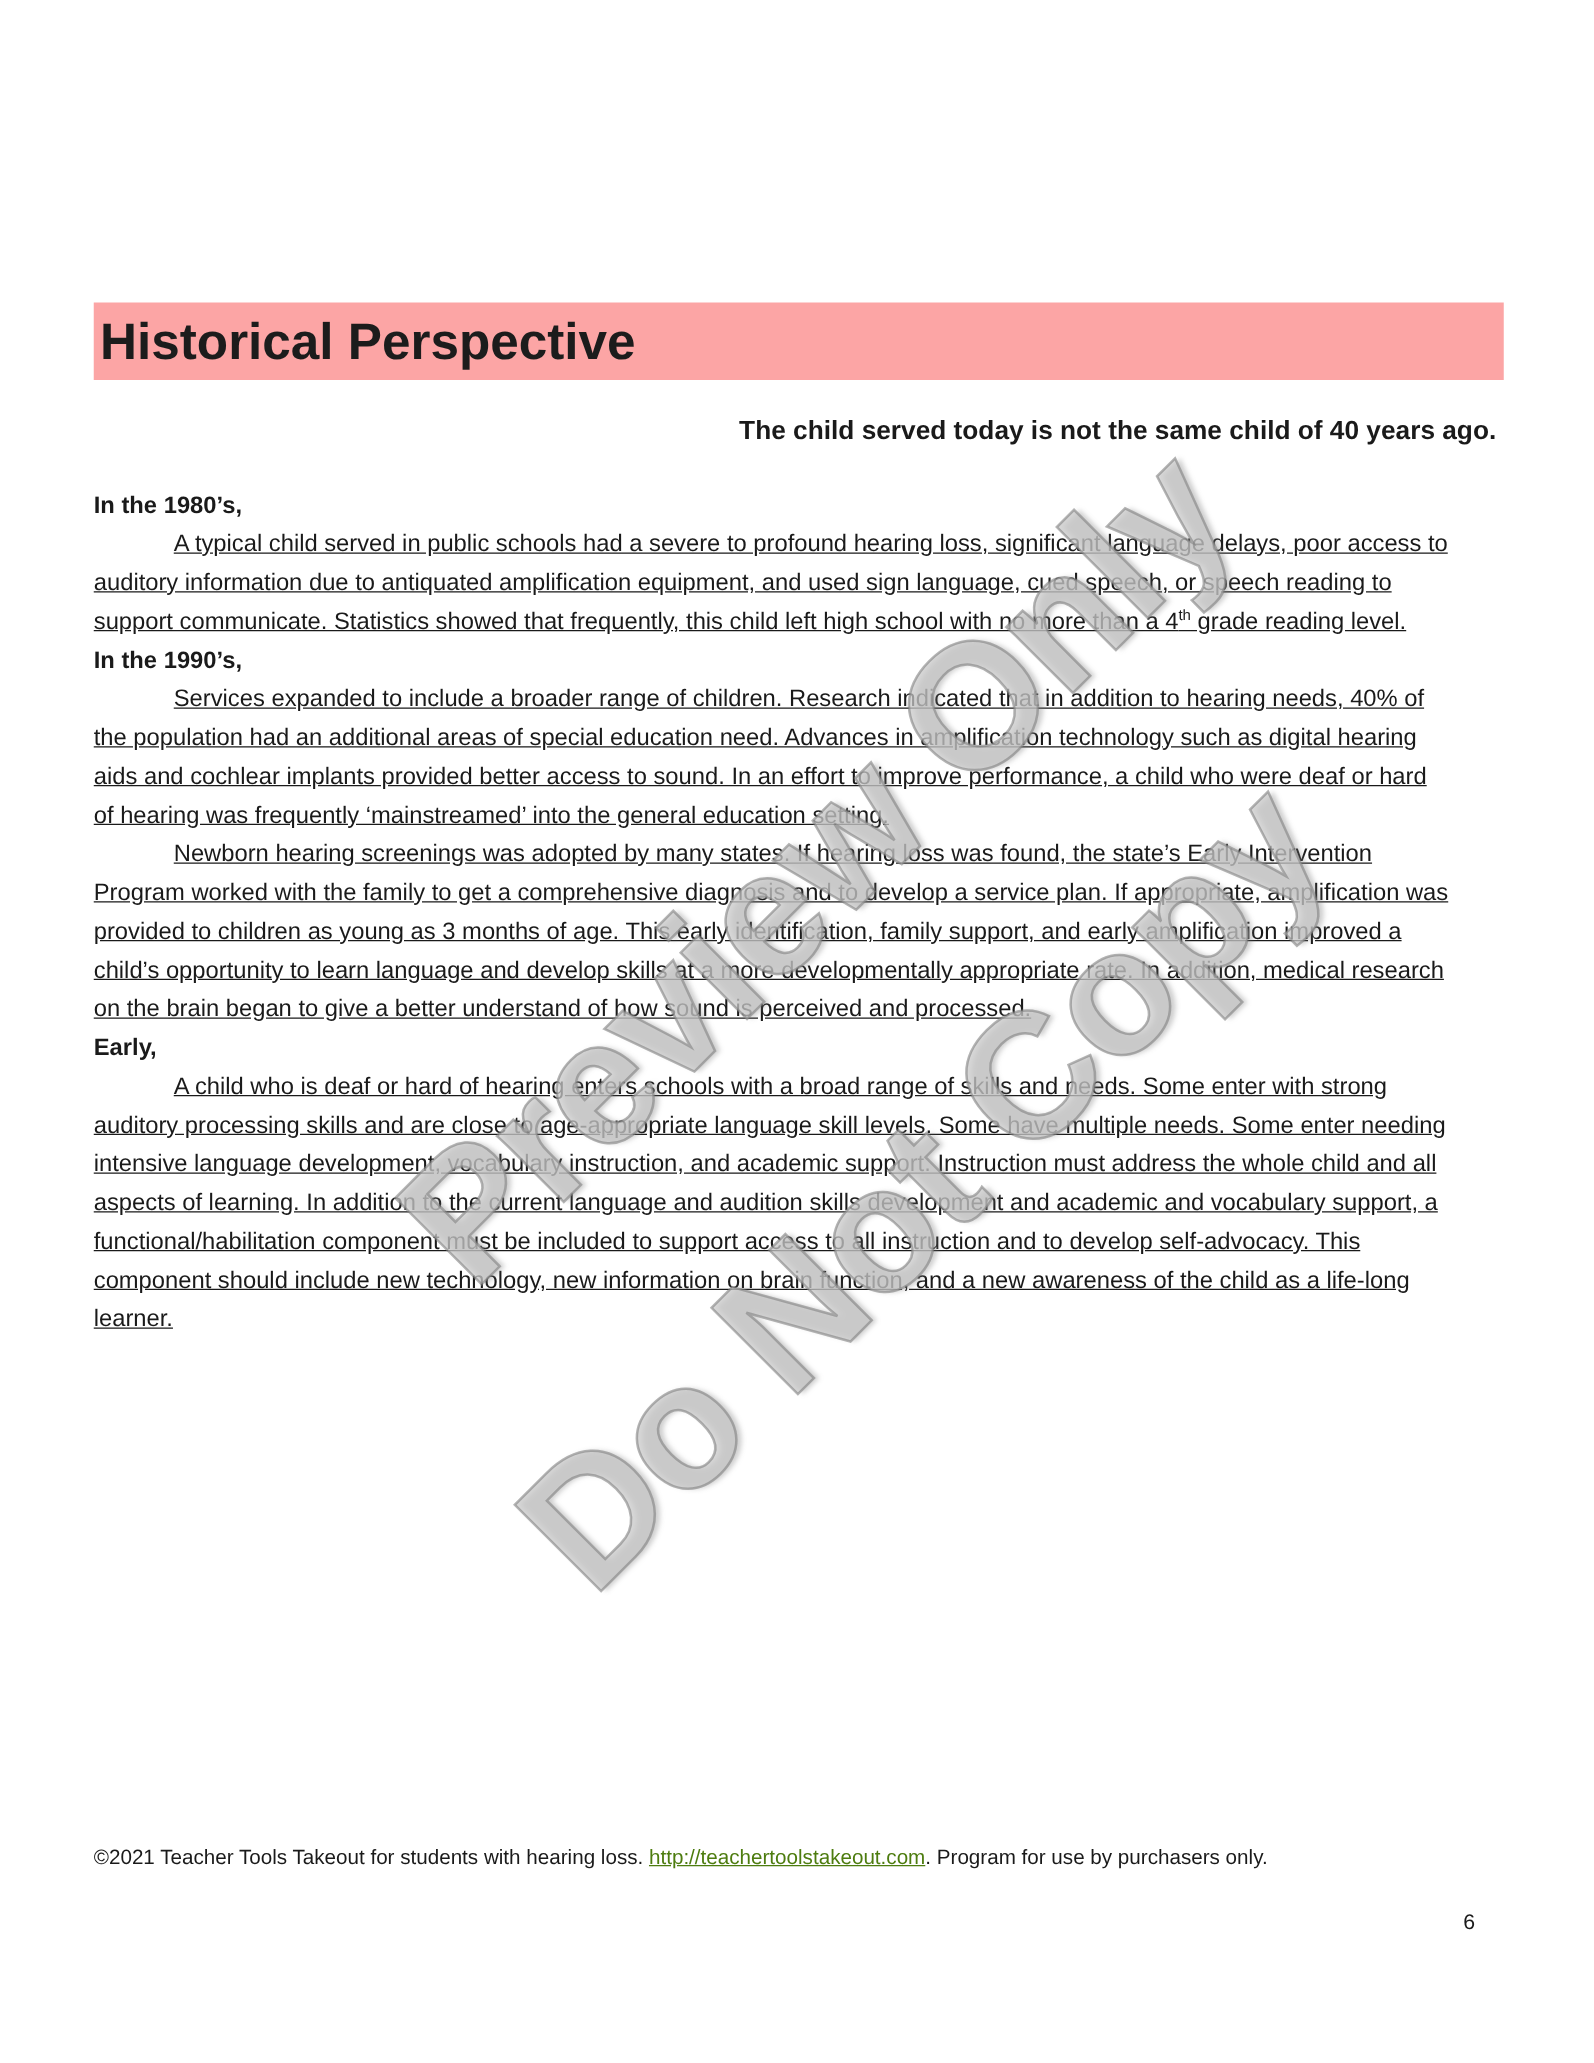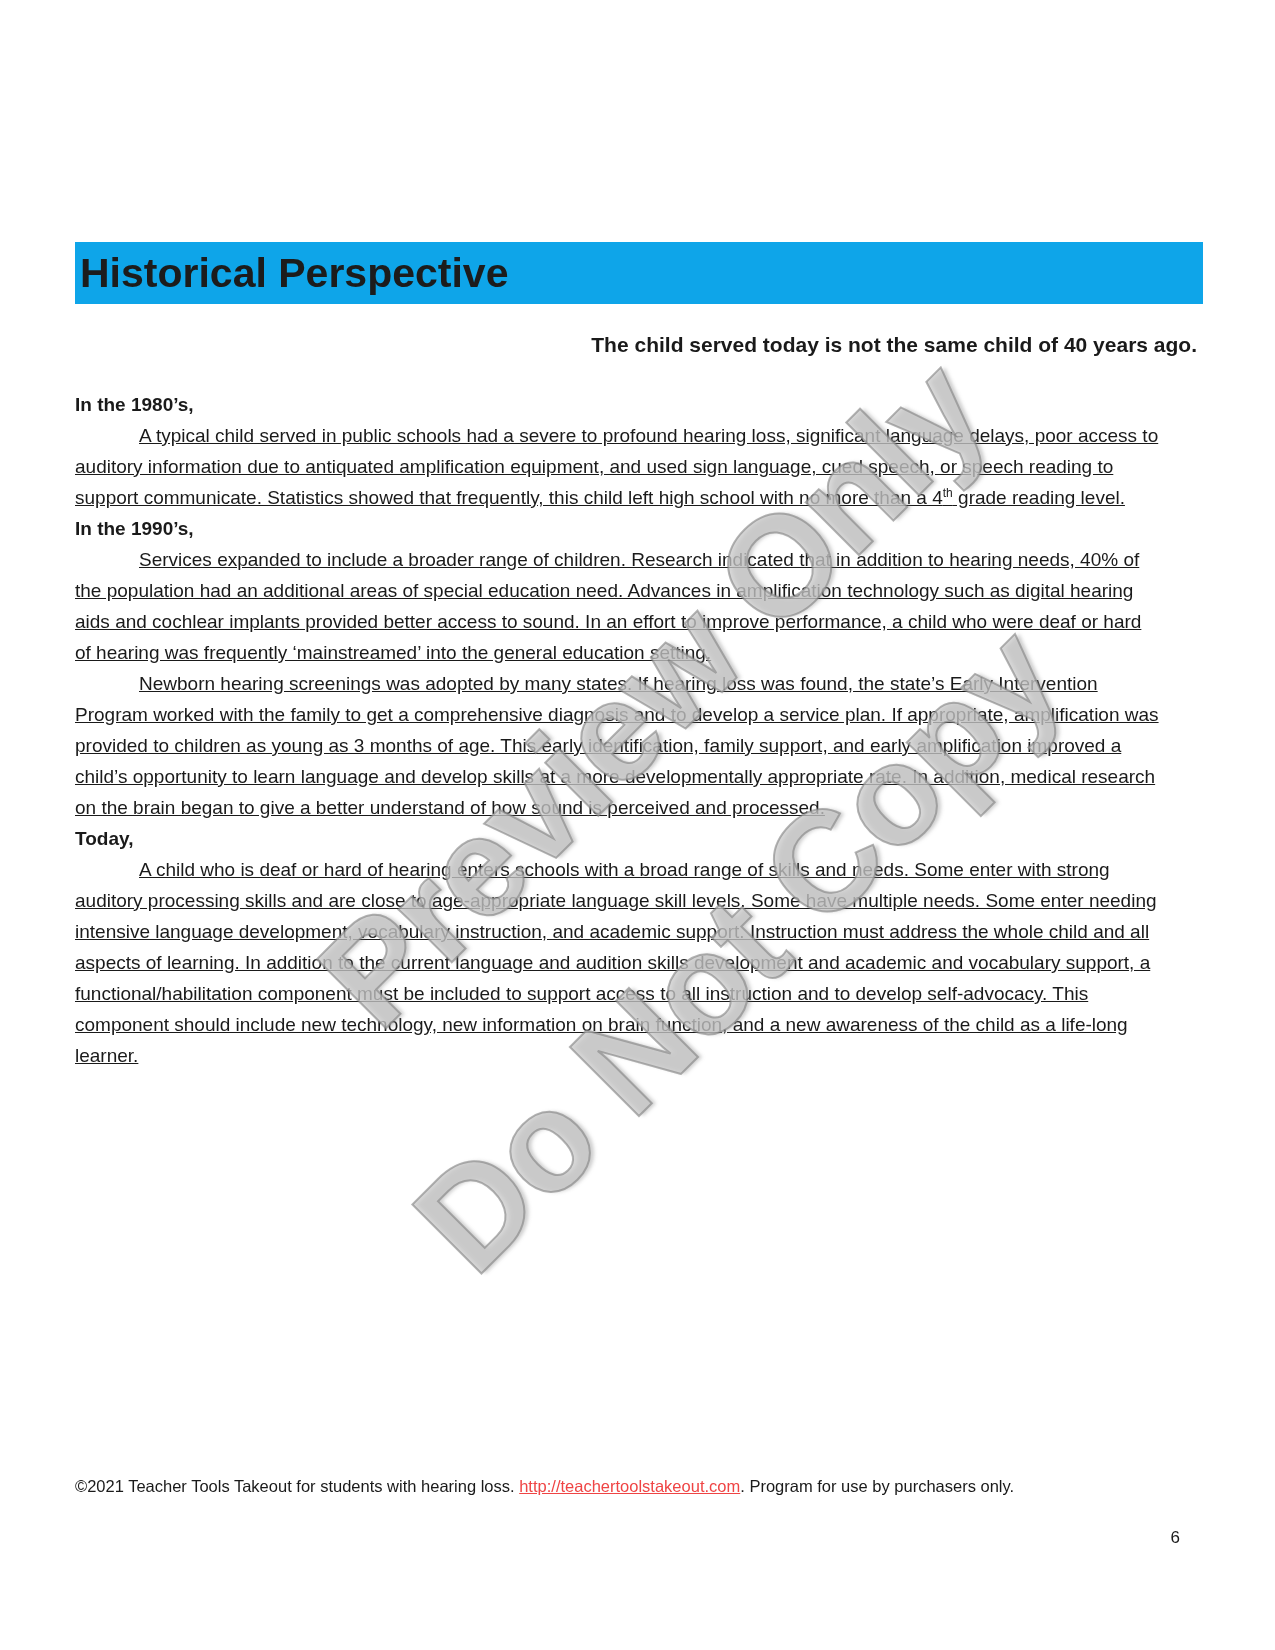--- a/index.html
+++ b/index.html
@@ -11,21 +11,21 @@
     height:1650px;
     background:#ffffff;
     overflow:hidden;
     font-family:"Liberation Sans","DejaVu Sans",sans-serif;
     color:#1a1a1a;
   }
   .titlebar {
     position:absolute;
     left:75px; top:242px;
     width:1128px; height:62px;
-    background:#0ea5e9;
+    background:#fca5a5;
   }
   .titlebar h1 {
     font-size:41px;
     font-weight:bold;
     line-height:62px;
     padding-left:5px;
     color:#1c1c1c;
     white-space:nowrap;
   }
   .subtitle {
@@ -64,21 +64,21 @@
   }
   .footer {
     position:absolute;
     left:75px; top:1470px;
     width:1110px;
     font-size:16.5px;
     line-height:32px;
     z-index:1;
   }
   .footer a {
-    color:#ef4444;
+    color:#4d7c0f;
     text-decoration:underline;
     cursor:pointer;
   }
   .pagenum {
     position:absolute;
     left:1130px; top:1528px;
     width:50px;
     text-align:right;
     font-size:17px;
     z-index:1;
@@ -122,21 +122,21 @@
     <div class="section">
       <h3>In the 1990’s,</h3>
       <p>Services expanded to include a broader range of children. Research indicated that in addition to hearing needs, 40% of the population had an additional areas of special education need. Advances in amplification technology such as digital hearing aids and cochlear implants provided better access to sound. In an effort to improve performance, a child who were deaf or hard of hearing was frequently ‘mainstreamed’ into the general education setting.</p>
     </div>
 
     <div class="section">
       <p>Newborn hearing screenings was adopted by many states. If hearing loss was found, the state’s Early Intervention Program worked with the family to get a comprehensive diagnosis and to develop a service plan. If appropriate, amplification was provided to children as young as 3 months of age. This early identification, family support, and early amplification improved a child’s opportunity to learn language and develop skills at a more developmentally appropriate rate. In addition, medical research on the brain began to give a better understand of how sound is perceived and processed.</p>
     </div>
 
     <div class="section">
-      <h3>Today,</h3>
+      <h3>Early,</h3>
       <p>A child who is deaf or hard of hearing enters schools with a broad range of skills and needs. Some enter with strong auditory processing skills and are close to age-appropriate language skill levels. Some have multiple needs. Some enter needing intensive language development, vocabulary instruction, and academic support. Instruction must address the whole child and all aspects of learning. In addition to the current language and audition skills development and academic and vocabulary support, a functional/habilitation component must be included to support access to all instruction and to develop self-advocacy. This component should include new technology, new information on brain function, and a new awareness of the child as a life-long learner.</p>
     </div>
 
   </div>
 
 
   <div class="watermark wm-preview">Preview Only</div>
   <div class="watermark wm-copy">Do Not Copy</div>
 
   <div class="footer">

